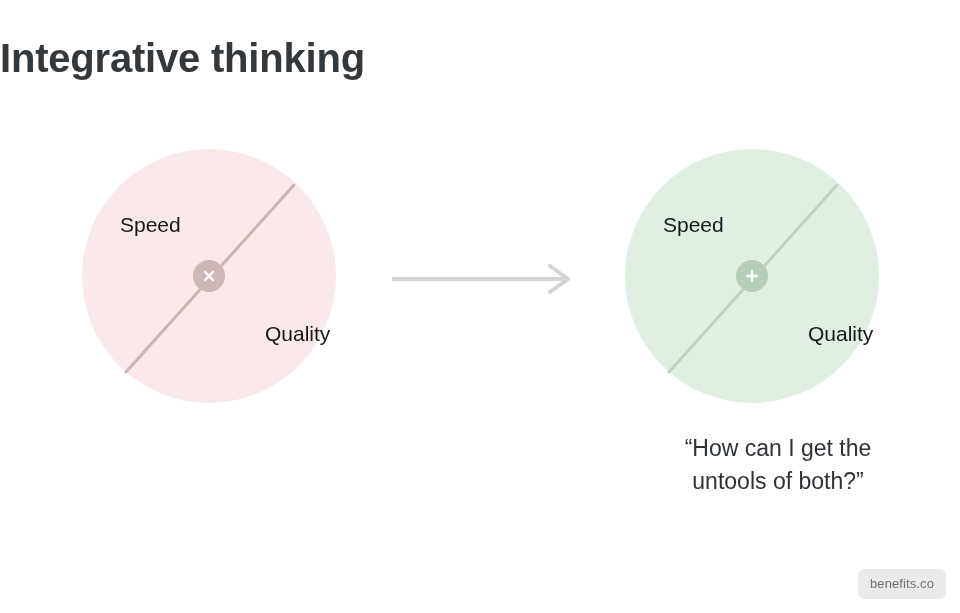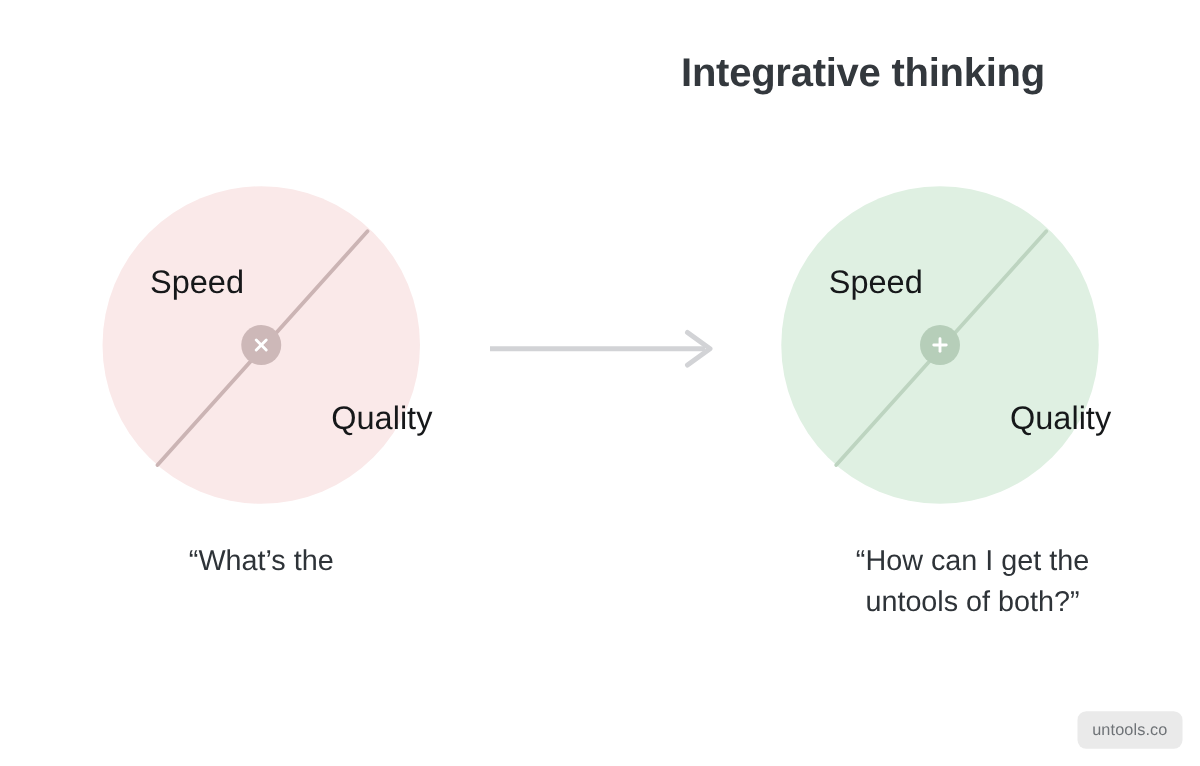--- a/index.html
+++ b/index.html
@@ -19,22 +19,22 @@
     width: 960px;
     height: 613px;
   }
 
   
   .title {
     position: absolute;
     left: 0;
     top: 36px;
     width: 836px;
-    text-align: right;
-    font-size: 32px;
+    text-align: left;
+    font-size: 40px;
     font-weight: bold;
     color: #33383d;
     letter-spacing: -0.2px;
     line-height: 44px;
   }
 
   
   .panel {
     position: absolute;
     top: 149px;
@@ -59,21 +59,21 @@
     position: absolute;
     left: 0;
     top: 0;
     width: 254px;
     height: 254px;
     overflow: visible;
   }
 
   .label {
     position: absolute;
-    font-size: 26px;
+    font-size: 21px;
     font-weight: 500;
     color: #16181a;
     white-space: nowrap;
     line-height: 28px;
   }
   .label-speed {
     left: 38px;
     top: 62px;
   }
   .label-quality {
@@ -179,23 +179,22 @@
 
     <div class="badge badge-pos">
       <svg width="18" height="18" viewBox="0 0 18 18">
         <line x1="9" y1="4" x2="9" y2="14" stroke="#ffffff" stroke-width="2.3" stroke-linecap="round"></line>
         <line x1="4" y1="9" x2="14" y2="9" stroke="#ffffff" stroke-width="2.3" stroke-linecap="round"></line>
       </svg>
     </div>
   </div>
 
   <div class="caption caption-left">
-    <div>“What’s the</div>
   </div>
 
   <div class="caption caption-right">
     <div>“How can I get the</div>
     <div>untools of both?”</div>
   </div>
 
-  <div class="watermark">untools.co</div>
+  <div class="watermark">benefits.co</div>
 
 </div>
 
 </body></html>

